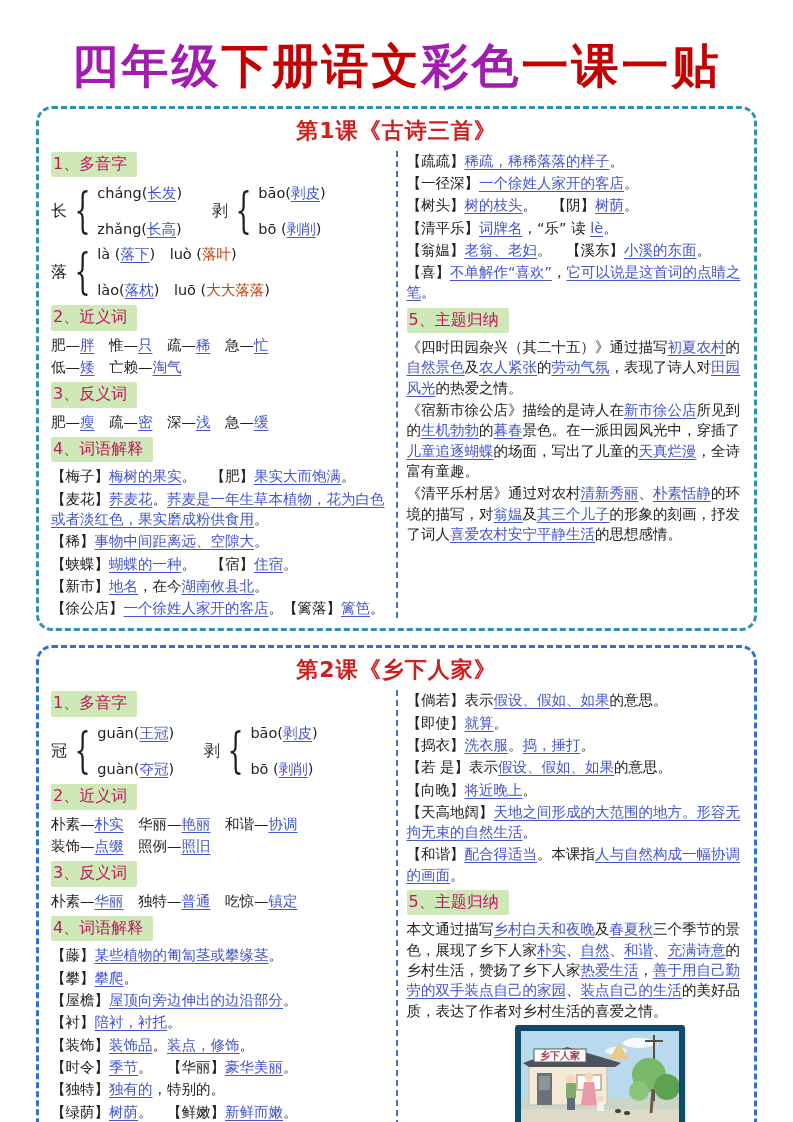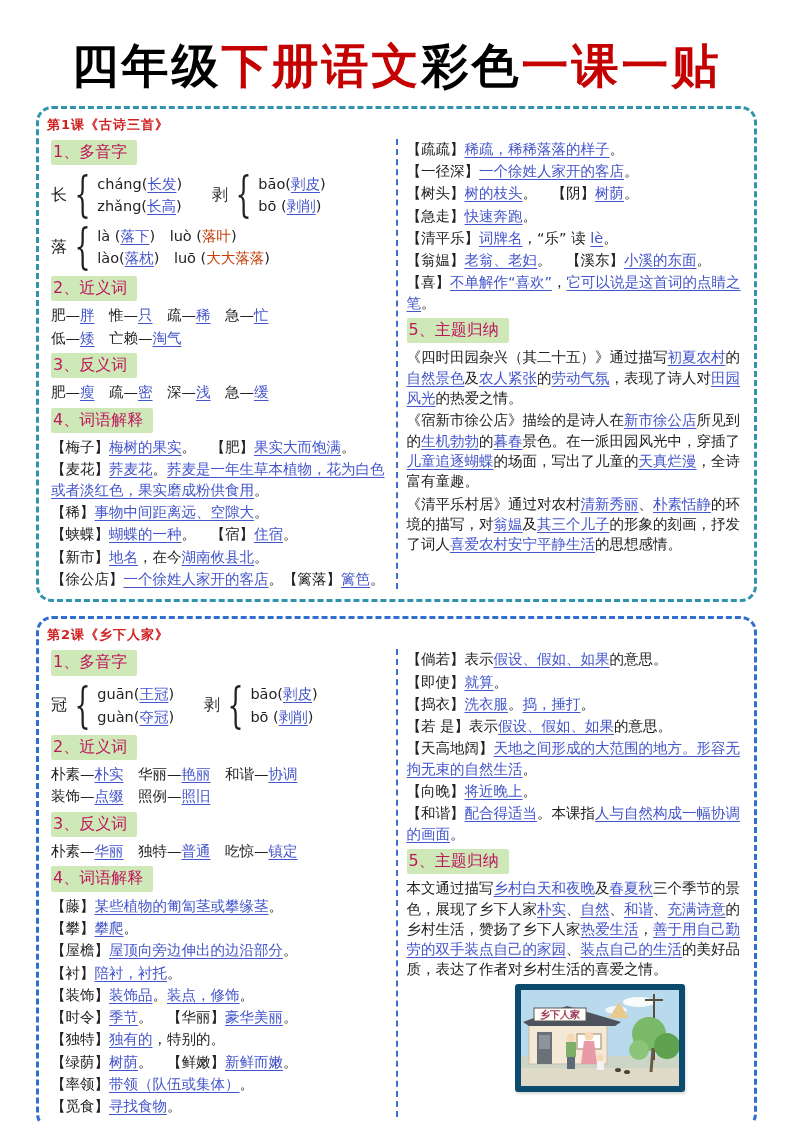--- a/index.html
+++ b/index.html
@@ -7,30 +7,30 @@
     width:793px;height:1122px;background:#ffffff;
     font-family:"DejaVu Sans",sans-serif;color:#222;
     -webkit-font-smoothing:antialiased;overflow:hidden;
   }
   .page-title{
     text-align:center;margin:40px 0 14px 0;
     font-family:"DejaVu Serif",serif;font-weight:bold;
     font-size:47px;letter-spacing:3px;line-height:1.1;
   }
   .page-title .seg-r{color:#c40000;text-decoration:none;}
-  .page-title .seg-k{color:#000000;text-align:right;}
+  .page-title .seg-k{color:#a21caf;text-align:right;}
 
   .lesson-box{
     margin:0 36px 14px 36px;
     border:3px dashed #2f93ad;border-radius:16px;
     padding:5px 8px 8px 8px;
   }
   .lesson-box.box2{border-color:#2e6fd0;}
   .box-header{
-    text-align:left;font-weight:bold;font-size:13px;
+    text-align:center;font-weight:bold;font-size:22px;
     color:#d01f1f;margin:2px 0 3px 0;letter-spacing:1px;
   }
   .cols{display:flex;align-items:stretch;}
   .col{flex:1;padding:0 4px;}
   .col-left{max-width:342px;}
   .divider{width:0;border-left:2px dashed #3a6fd0;margin:2px 5px;}
 
   .sec-title{
     display:inline-block;background:#cfe8b8;color:#be185d;
     font-size:16px;font-weight:500;
@@ -43,21 +43,21 @@
   .seg-n{color:#c2410c;}
   .seg-r{color:#c42a1c;}
 
   .dy-row{display:flex;gap:30px;align-items:flex-start;margin:4px 0 2px 0;}
   .dy-group{display:inline-flex;align-items:center;}
   .dy-char{font-size:16px;margin-right:1px;}
   .dy-brace{
     font-family:"DejaVu Serif",serif;font-weight:200;font-size:46px;
     line-height:1;transform:scale(0.55,1.05);color:#222;margin:0 0 2px 0;
   }
-  .dy-lines{display:flex;flex-direction:column;gap:2px;font-size:14.5px;}
+  .dy-lines{display:flex;flex-direction:column;gap:16px;font-size:14.5px;}
   .dy-lines .rich-line{margin:0;}
 
   .pair-lines{margin-bottom:2px;}
   .defs{margin-top:1px;}
   .theme{margin-top:1px;}
 
   .illus-wrap{margin:4px 0 0 108px;width:160px;}
   .illus-frame{
     width:158px;height:96px;border:6px solid #0c4a6e;border-radius:3px;
     overflow:hidden;box-shadow:1px 2px 3px rgba(0,0,0,0.15);
@@ -122,21 +122,20 @@
         </div>
     </div>
 
     <div class="divider"></div>
 
     <div class="col body-text">
       <div class="defs">
           <div class="rich-line"><span class="seg-k">【疏疏】</span><span class="seg-b">稀疏，稀稀落落的样子</span><span class="seg-k">。</span></div>
           <div class="rich-line"><span class="seg-k">【一径深】</span><span class="seg-b">一个徐姓人家开的客店</span><span class="seg-k">。</span></div>
           <div class="rich-line"><span class="seg-k">【树头】</span><span class="seg-b">树的枝头</span><span class="seg-k">。　【阴】</span><span class="seg-b">树荫</span><span class="seg-k">。</span></div>
-          <div class="rich-line"><span class="seg-k">【急走】</span><span class="seg-b">快速奔跑</span><span class="seg-k">。</span></div>
           <div class="rich-line"><span class="seg-k">【清平乐】</span><span class="seg-b">词牌名</span><span class="seg-k">，“乐” 读 </span><span class="seg-b">lè</span><span class="seg-k">。</span></div>
           <div class="rich-line"><span class="seg-k">【翁媪】</span><span class="seg-b">老翁、老妇</span><span class="seg-k">。　【溪东】</span><span class="seg-b">小溪的东面</span><span class="seg-k">。</span></div>
           <div class="rich-line"><span class="seg-k">【喜】</span><span class="seg-b">不单解作“喜欢”</span><span class="seg-k">，</span><span class="seg-b">它可以说是这首词的点睛之笔</span><span class="seg-k">。</span></div>
         </div>
       <div><span class="sec-title">5、主题归纳</span></div>
       <div class="theme">
           <div class="rich-line"><span class="seg-k">《四时田园杂兴（其二十五）》通过描写</span><span class="seg-b">初夏农村</span><span class="seg-k">的</span><span class="seg-b">自然景色</span><span class="seg-k">及</span><span class="seg-b">农人紧张</span><span class="seg-k">的</span><span class="seg-b">劳动气氛</span><span class="seg-k">，表现了诗人对</span><span class="seg-b">田园风光</span><span class="seg-k">的热爱之情。</span></div>
           <div class="rich-line"><span class="seg-k">《宿新市徐公店》描绘的是诗人在</span><span class="seg-b">新市徐公店</span><span class="seg-k">所见到的</span><span class="seg-b">生机勃勃</span><span class="seg-k">的</span><span class="seg-b">暮春</span><span class="seg-k">景色。在一派田园风光中，穿插了</span><span class="seg-b">儿童追逐蝴蝶</span><span class="seg-k">的场面，写出了儿童的</span><span class="seg-b">天真烂漫</span><span class="seg-k">，全诗富有童趣。</span></div>
           <div class="rich-line"><span class="seg-k">《清平乐村居》通过对农村</span><span class="seg-b">清新秀丽</span><span class="seg-k">、</span><span class="seg-b">朴素恬静</span><span class="seg-k">的环境的描写，对</span><span class="seg-b">翁媪</span><span class="seg-k">及</span><span class="seg-b">其三个儿子</span><span class="seg-k">的形象的刻画，抒发了词人</span><span class="seg-b">喜爱农村安宁平静生活</span><span class="seg-k">的思想感情。</span></div>
         </div>
@@ -194,22 +193,22 @@
     </div>
 
     <div class="divider"></div>
 
     <div class="col body-text">
       <div class="defs">
           <div class="rich-line"><span class="seg-k">【倘若】</span><span class="seg-k">表示</span><span class="seg-b">假设、假如、如果</span><span class="seg-k">的意思。</span></div>
           <div class="rich-line"><span class="seg-k">【即使】</span><span class="seg-b">就算</span><span class="seg-k">。</span></div>
           <div class="rich-line"><span class="seg-k">【捣衣】</span><span class="seg-b">洗衣服</span><span class="seg-k">。</span><span class="seg-b">捣，捶打</span><span class="seg-k">。</span></div>
           <div class="rich-line"><span class="seg-k">【若 是】</span><span class="seg-k">表示</span><span class="seg-b">假设、假如、如果</span><span class="seg-k">的意思。</span></div>
+          <div class="rich-line"><span class="seg-k">【向晚】</span><span class="seg-b">将近晚上</span><span class="seg-k">。</span></div>
           <div class="rich-line"><span class="seg-k">【天高地阔】</span><span class="seg-b">天地之间形成的大范围的地方。形容无拘无束的自然生活</span><span class="seg-k">。</span></div>
-          <div class="rich-line"><span class="seg-k">【向晚】</span><span class="seg-b">将近晚上</span><span class="seg-k">。</span></div>
           <div class="rich-line"><span class="seg-k">【和谐】</span><span class="seg-b">配合得适当</span><span class="seg-k">。本课指</span><span class="seg-b">人与自然构成一幅协调的画面</span><span class="seg-k">。</span></div>
         </div>
       <div><span class="sec-title">5、主题归纳</span></div>
       <div class="theme">
           <div class="rich-line"><span class="seg-k">本文通过描写</span><span class="seg-b">乡村白天和夜晚</span><span class="seg-k">及</span><span class="seg-b">春夏秋</span><span class="seg-k">三个季节的景色，展现了乡下人家</span><span class="seg-b">朴实</span><span class="seg-k">、</span><span class="seg-b">自然</span><span class="seg-k">、</span><span class="seg-b">和谐</span><span class="seg-k">、</span><span class="seg-b">充满诗意</span><span class="seg-k">的乡村生活，赞扬了乡下人家</span><span class="seg-b">热爱生活</span><span class="seg-k">，</span><span class="seg-b">善于用自己勤劳的双手装点自己的家园</span><span class="seg-k">、</span><span class="seg-b">装点自己的生活</span><span class="seg-k">的美好品质，表达了作者对乡村生活的喜爱之情。</span></div>
         </div>
 
       <div class="illus-wrap">
         <div class="illus-frame">
           <svg width="158" height="96" viewBox="0 0 158 96" xmlns="http://www.w3.org/2000/svg">

